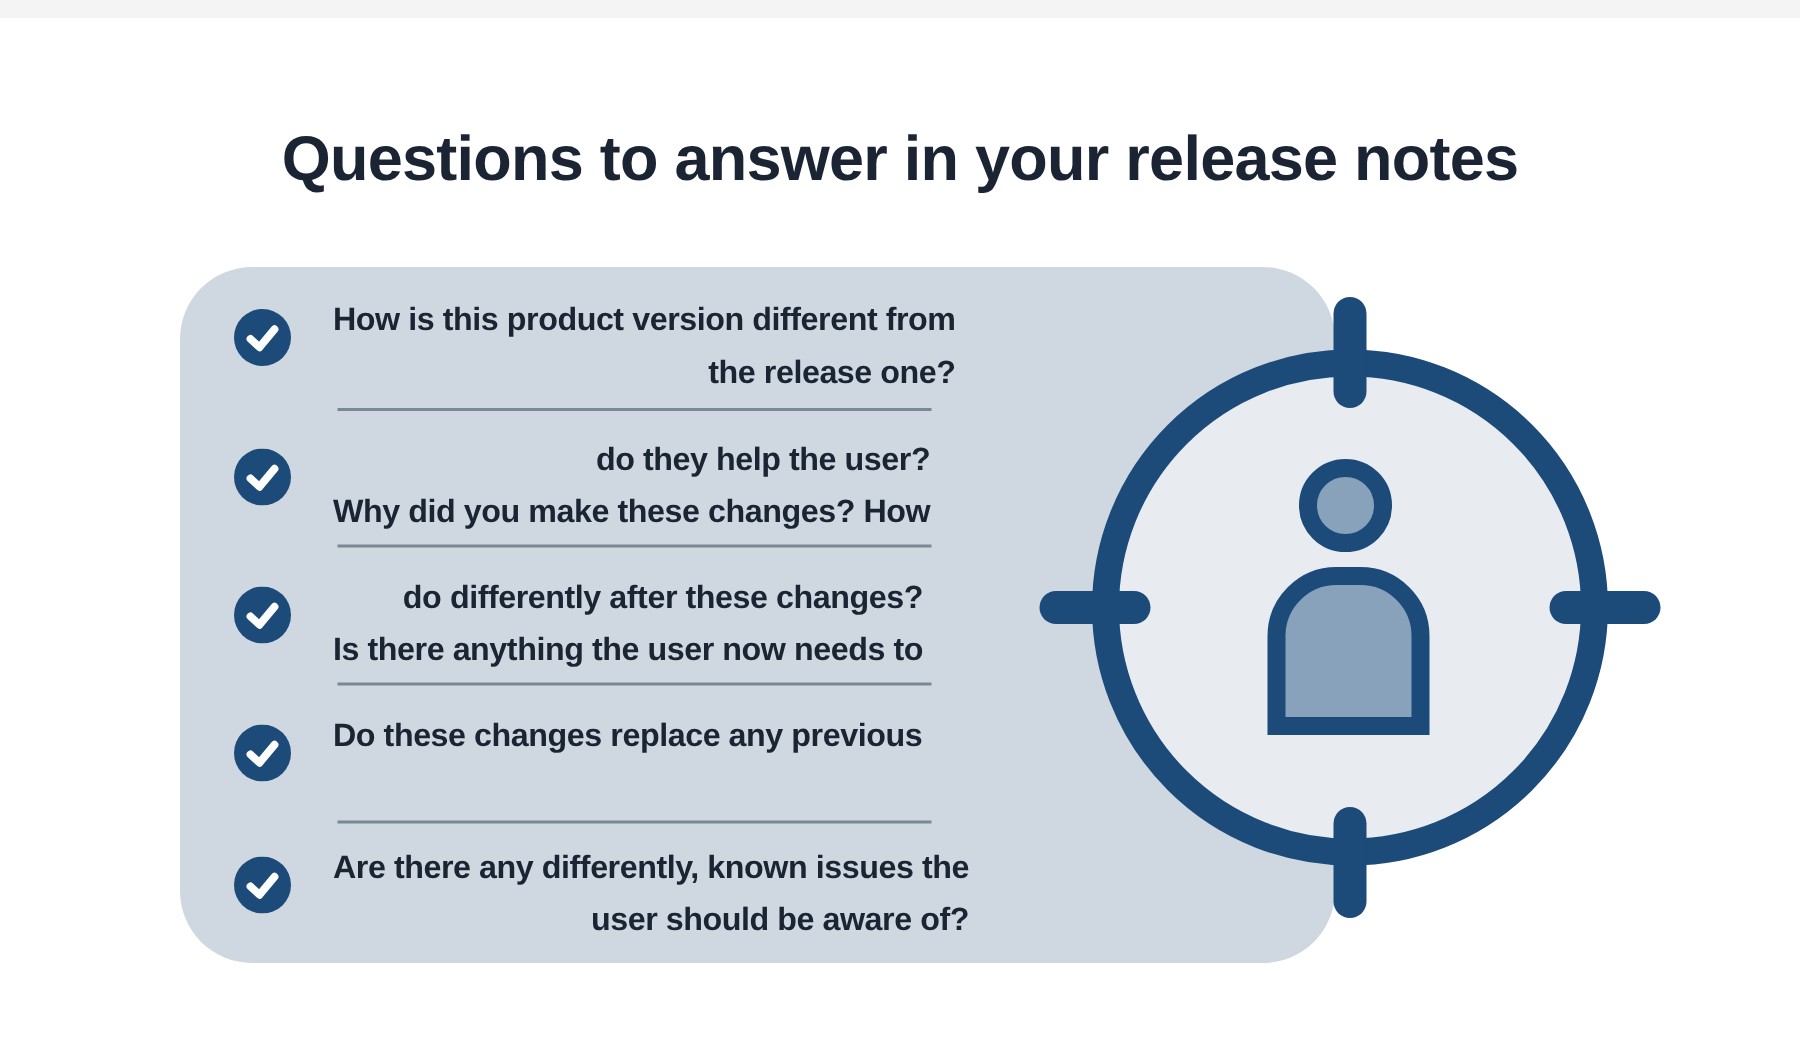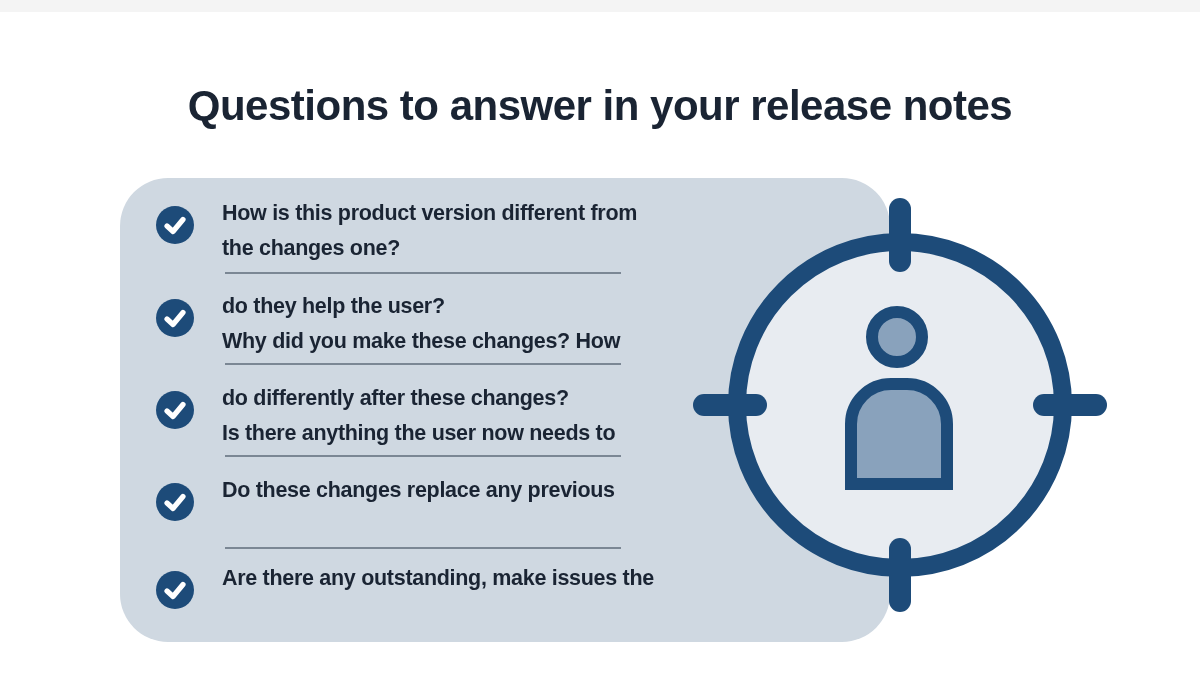--- a/index.html
+++ b/index.html
@@ -30,20 +30,21 @@
     letter-spacing:-0.5px;
     color:var(--text);
     line-height:44px;
   }
   .card{
     position:absolute;
     left:120px;top:166px;
     width:770px;height:464px;
     background:var(--card-bg);
     border-radius:48px;
+    text-align:right;
   }
   .item{
     position:absolute;
     left:36px;
     display:flex;
     align-items:flex-start;
     gap:28px;
     height:70px;
   }
   .i1{top:18px}
@@ -91,21 +92,21 @@
 
   <div class="card">
 
     <div class="item i1">
       <svg class="check" viewBox="0 0 38 38">
         <circle cx="19" cy="19" r="19" fill="var(--navy)"></circle>
         <path d="M11 20 L17 25.5 L27 13.5" fill="none" stroke="#ffffff" stroke-width="5.2" stroke-linecap="round" stroke-linejoin="round"></path>
       </svg>
       <div class="item-text">
         <div>How is this product version different from</div>
-        <div>the changes one?</div>
+        <div>the release one?</div>
       </div>
     </div>
     <div class="divider d1"></div>
 
     <div class="item i2">
       <svg class="check" viewBox="0 0 38 38">
         <circle cx="19" cy="19" r="19" fill="var(--navy)"></circle>
         <path d="M11 20 L17 25.5 L27 13.5" fill="none" stroke="#ffffff" stroke-width="5.2" stroke-linecap="round" stroke-linejoin="round"></path>
       </svg>
       <div class="item-text">
@@ -137,21 +138,22 @@
       </div>
     </div>
     <div class="divider d4"></div>
 
     <div class="item i5">
       <svg class="check" viewBox="0 0 38 38">
         <circle cx="19" cy="19" r="19" fill="var(--navy)"></circle>
         <path d="M11 20 L17 25.5 L27 13.5" fill="none" stroke="#ffffff" stroke-width="5.2" stroke-linecap="round" stroke-linejoin="round"></path>
       </svg>
       <div class="item-text">
-        <div>Are there any outstanding, make issues the</div>
+        <div>Are there any differently, known issues the</div>
+        <div>user should be aware of?</div>
       </div>
     </div>
 
   </div>
 
   <svg class="target-wrap" viewBox="0 0 480 490">
 
     <circle cx="240" cy="243" r="163" fill="var(--target-fill)" stroke="var(--navy)" stroke-width="18"></circle>
 
     <line x1="240" y1="47" x2="240" y2="99" stroke="var(--navy)" stroke-width="22" stroke-linecap="round"></line>

